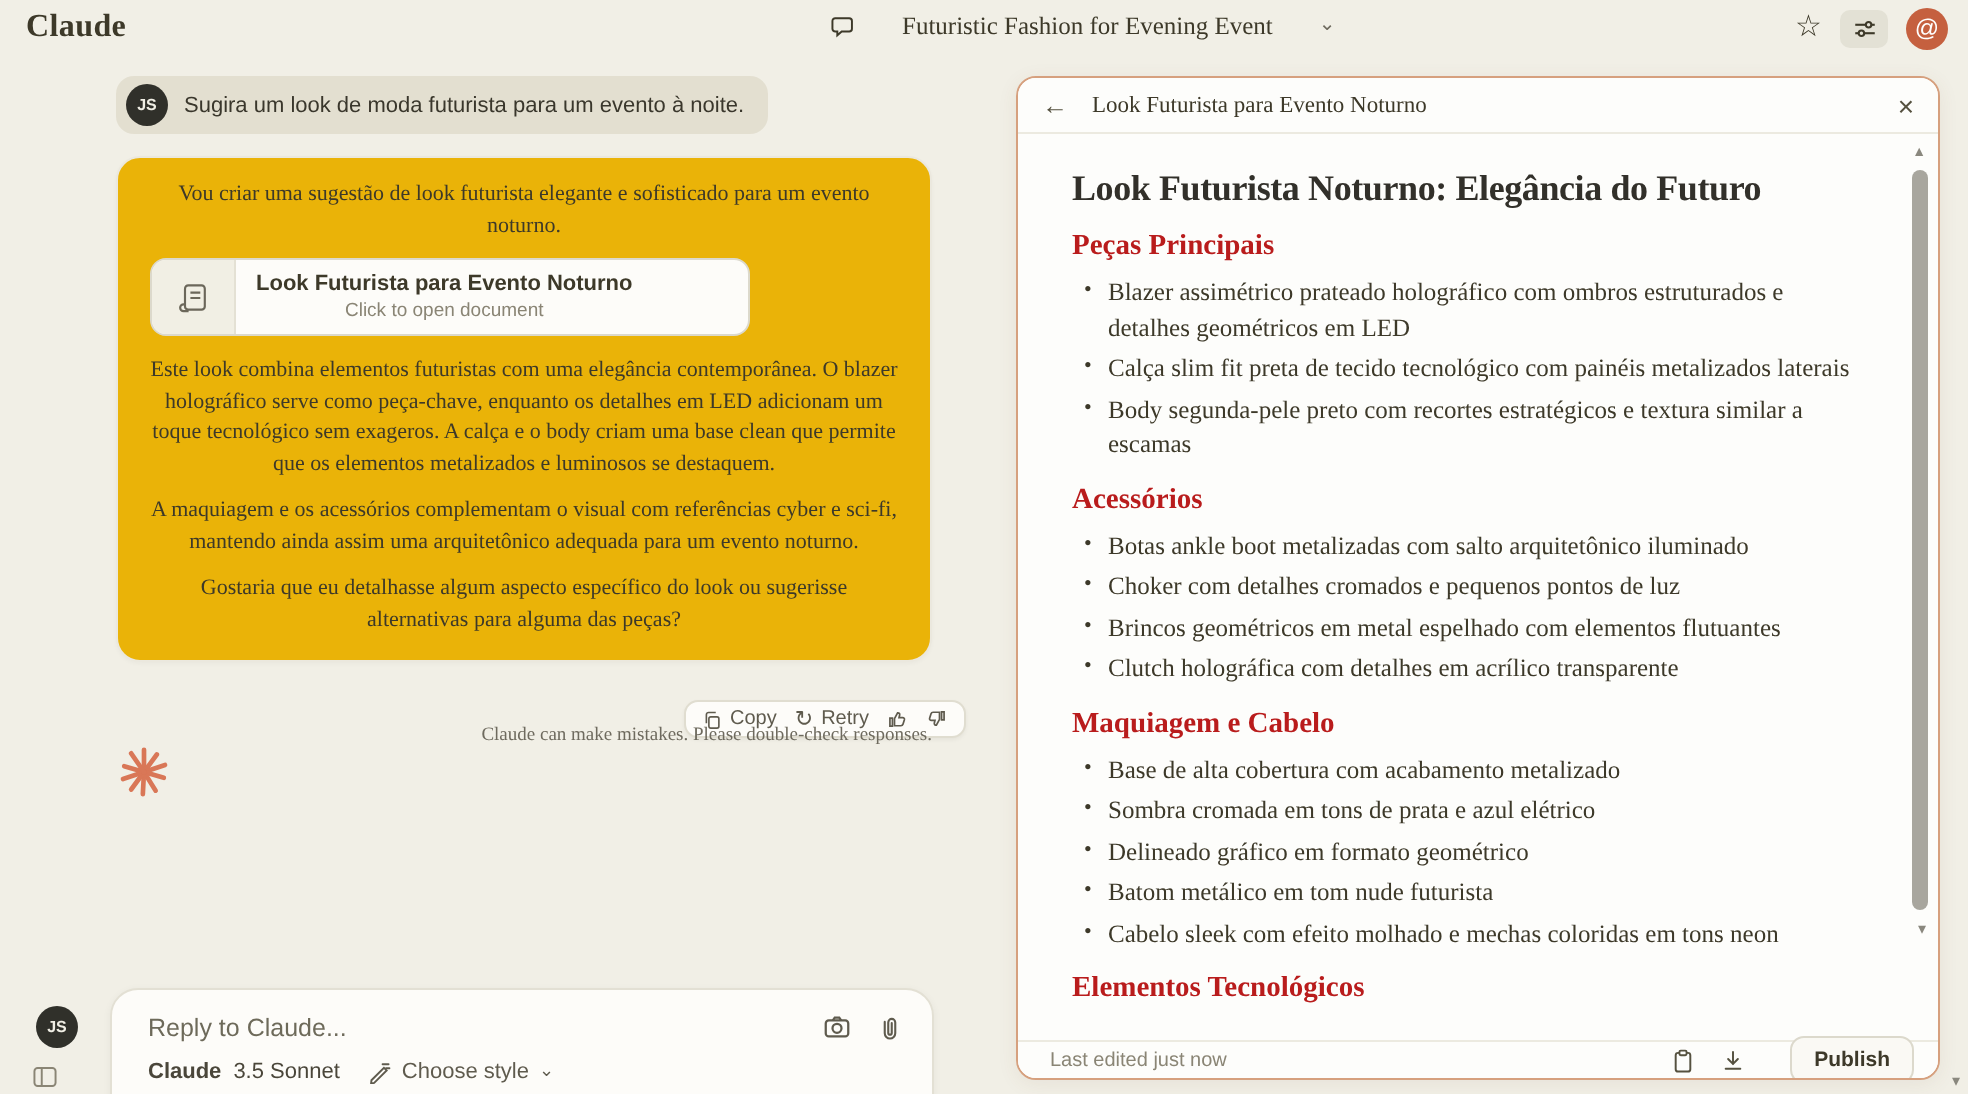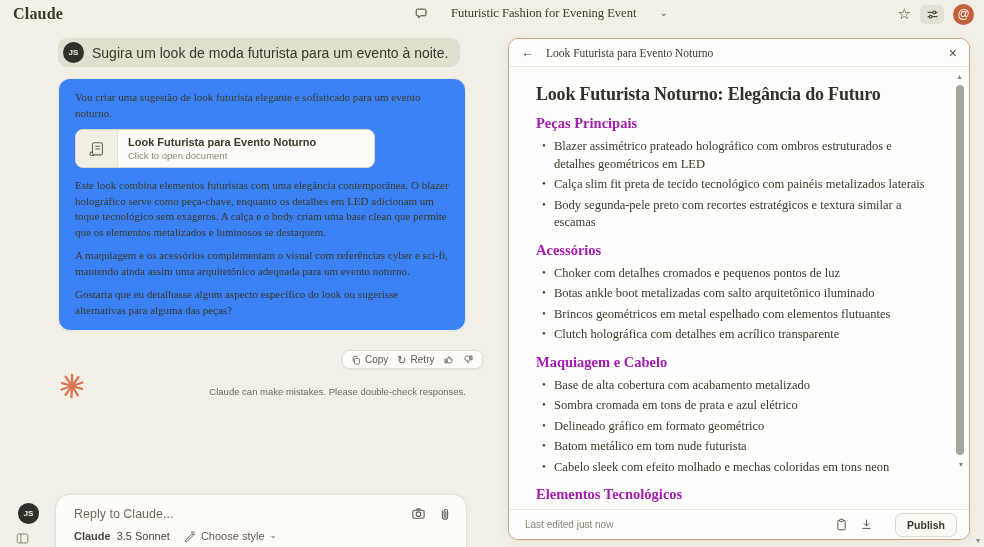--- a/index.html
+++ b/index.html
@@ -15,38 +15,38 @@
   .tchev { font-size:10px; color:#6e6a5e; margin-top:-2px; }
   .top-right { position:absolute; right:10px; top:3px; display:flex; align-items:center; gap:9px; }
   .star-btn { font-size:15px; color:#3d3929; line-height:22px; cursor:pointer; }
   .sliders-btn { width:24px; height:19px; background:#e3e1d5; border-radius:5px; display:flex; align-items:center; justify-content:center; cursor:pointer; }
   .avatar-orange { width:21px; height:21px; border-radius:50%; background:#c5603f; color:#fff; font-size:12px; display:flex; align-items:center; justify-content:center; cursor:pointer; }
 
   
   .user-row { position:absolute; left:58px; top:38px; }
   .user-bubble { display:inline-flex; align-items:center; gap:8px; background:#e3dfd0; border-radius:9px; padding:4px 12px 4px 5px; }
   .avatar-dark { width:21px; height:21px; border-radius:50%; background:#30302a; color:#f0eee4; font-size:8px; font-weight:bold; display:flex; align-items:center; justify-content:center; flex:0 0 auto; }
-  .user-text { font-size:14px; color:#3a372c; white-space:nowrap; }
-
-  .resp-card { position:absolute; left:58px; top:78px; width:408px; background:#3b82f6; border:1px solid #ebe8de; border-radius:12px; padding:11px 16px 12px 16px; box-shadow:0 1px 2px rgba(0,0,0,.03); }
+  .user-text { font-size:11px; color:#3a372c; white-space:nowrap; }
+
+  .resp-card { position:absolute; left:58px; top:78px; width:408px; background:#eab308; border:1px solid #ebe8de; border-radius:12px; padding:11px 16px 12px 16px; box-shadow:0 1px 2px rgba(0,0,0,.03);text-align:center; }
   .resp-card p { font-family:"Liberation Serif","DejaVu Serif",serif; font-size:11px; line-height:15.5px; color:#3d3929; margin-bottom:8px; }
   .resp-card p:last-child { margin-bottom:0; }
 
   .artifact-card { display:flex; align-items:stretch; border:1px solid #dcd9cc; border-radius:8px; background:#fdfcf9; margin:2px 0 10px 0; width:300px; overflow:hidden; cursor:pointer; }
   .artifact-icon-cell { width:42px; background:#f1efe4; border-right:1px solid #e4e1d4; display:flex; align-items:center; justify-content:center; }
   .artifact-meta { padding:6px 10px 6px 10px; }
   .artifact-title { font-size:11px; font-weight:bold; color:#3d3929; white-space:nowrap; }
   .artifact-sub { font-size:9.5px; color:#8a8575; margin-top:2px; }
 
   .actions-pill { position:absolute; left:342px; top:350px; display:flex; align-items:center; gap:9px; background:#fdfcf9; border:1px solid #e0ddd0; border-radius:7px; padding:3px 8px; box-shadow:0 1px 2px rgba(0,0,0,.05); }
   .act-btn { display:flex; align-items:flex-end; gap:4px; font-size:10px; color:#5f5b4e; cursor:pointer; }
   .retry-glyph { font-size:11px; line-height:10px; }
 
   .starburst { position:absolute; left:58px; top:372px; }
-  .disclaimer { position:absolute; right:518px; top:386px; font-size:9.5px; color:#6e6a5e; }
+  .disclaimer { position:absolute; right:518px; top:363px; font-size:9.5px; color:#6e6a5e;font-family:Liberation Serif, serif; }
 
   
   .composer { position:absolute; left:55px; top:494px; width:412px; height:70px; background:#fdfcf9; border:1px solid #e3e0d4; border-radius:14px; box-shadow:0 1px 4px rgba(0,0,0,.05); padding:11px 14px 0 18px; }
   .composer-row1 { display:flex; align-items:center; }
   .composer-input { border:none; outline:none; background:transparent; flex:1; font-size:12.5px; color:#3d3929; font-family:"Liberation Sans","DejaVu Sans",sans-serif; }
   .composer-input::placeholder { color:#55513f; opacity:.85; }
   .composer-icons { display:flex; align-items:center; gap:12px; color:#5f5b4e; }
   .composer-row2 { display:flex; align-items:center; gap:6px; margin-top:9px; color:#5f5b4e; font-size:11px; }
   .model-bold { font-weight:bold; color:#4a463a; }
   .model-rest { color:#4a463a;text-align:center; }
@@ -57,30 +57,30 @@
   .sidebar-toggle { position:absolute; left:16px; top:532px; color:#8a8575; cursor:pointer; }
 
   
   .panel { position:absolute; left:508px; top:38px; width:462px; height:502px; background:#fdfdfb; border:1px solid #d6a07e; border-radius:10px; box-shadow:0 2px 10px rgba(120,80,50,.08); overflow:hidden; }
   .panel-header { height:28px; display:flex; align-items:center; padding:0 12px; gap:12px; border-bottom:1px solid #eceae0; background:#fdfdfb; }
   .back-glyph { font-size:13px; color:#55513f; cursor:pointer; }
   .panel-title { font-family:"Liberation Serif","DejaVu Serif",serif; font-size:11.5px; color:#3d3929; flex:1; }
   .close-glyph { font-size:14px; color:#55513f; cursor:pointer; }
   .panel-content { position:absolute; left:0; top:29px; right:0; bottom:34px; background:#fdfdfb; padding:16px 40px 0 27px; overflow:hidden; font-family:Liberation Serif, serif; }
   .doc-title { font-size:18px; font-weight:bold; color:#32302a; letter-spacing:-.2px; margin-bottom:10px; }
-  .doc-h2 { font-size:14.5px; font-weight:bold; color:#a21caf; margin:10px 0 6px 0; }
+  .doc-h2 { font-size:14.5px; font-weight:bold; color:#b91c1c; margin:10px 0 6px 0; }
   .doc-list { list-style:none; padding-left:18px; }
   .doc-list li { position:relative; font-size:12.5px; line-height:1.4; color:#3d3929; margin-bottom:3px; }
   .doc-list li::before { content:"•"; position:absolute; left:-12px; top:0; font-size:11px; color:#3d3929; }
 
   .pscroll-up { position:absolute; right:6px; top:34px; font-size:7px; color:#8a887e; }
   .pscroll-thumb { position:absolute; right:5px; top:46px; width:8px; height:370px; background:#a8a69e; border-radius:4px; cursor:grab; }
   .pscroll-down { position:absolute; right:6px; top:421px; font-size:8px; color:#8a887e; }
 
-  .panel-footer { position:absolute; left:0; right:0; bottom:0; height:30px; border-top:1px solid #eceae0; background:#fdfdfb; display:flex; align-items:center; padding:0 12px 0 16px; }
+  .panel-footer { position:absolute; left:0; right:0; bottom:0; height:19px; border-top:1px solid #eceae0; background:#fdfdfb; display:flex; align-items:center; padding:0 12px 0 16px; }
   .footer-status { font-size:10px; color:#8a8575; flex:1; }
   .footer-icons { display:flex; align-items:center; gap:12px; color:#55513f; margin-right:12px; }
   .publish-btn { background:#faf9f4; border:1px solid #dcd9cc; border-radius:7px; padding:5px 11px; font-size:10.5px; font-weight:bold; color:#3d3929; cursor:pointer;margin-left:10px; }
 
   .page-scroll-down { position:absolute; right:4px; bottom:2px; font-size:8px; color:#8a887e; }
 
   svg { display:block; }
 </style>
 </head>
 <body>
@@ -244,22 +244,22 @@
 
       <div class="doc-h2">Peças Principais</div>
       <ul class="doc-list">
         <li>Blazer assimétrico prateado holográfico com ombros estruturados e detalhes geométricos em LED</li>
         <li>Calça slim fit preta de tecido tecnológico com painéis metalizados laterais</li>
         <li>Body segunda-pele preto com recortes estratégicos e textura similar a escamas</li>
       </ul>
 
       <div class="doc-h2">Acessórios</div>
       <ul class="doc-list">
+        <li>Botas ankle boot metalizadas com salto arquitetônico iluminado</li>
         <li>Choker com detalhes cromados e pequenos pontos de luz</li>
-        <li>Botas ankle boot metalizadas com salto arquitetônico iluminado</li>
         <li>Brincos geométricos em metal espelhado com elementos flutuantes</li>
         <li>Clutch holográfica com detalhes em acrílico transparente</li>
       </ul>
 
       <div class="doc-h2">Maquiagem e Cabelo</div>
       <ul class="doc-list">
         <li>Base de alta cobertura com acabamento metalizado</li>
         <li>Sombra cromada em tons de prata e azul elétrico</li>
         <li>Delineado gráfico em formato geométrico</li>
         <li>Batom metálico em tom nude futurista</li>

